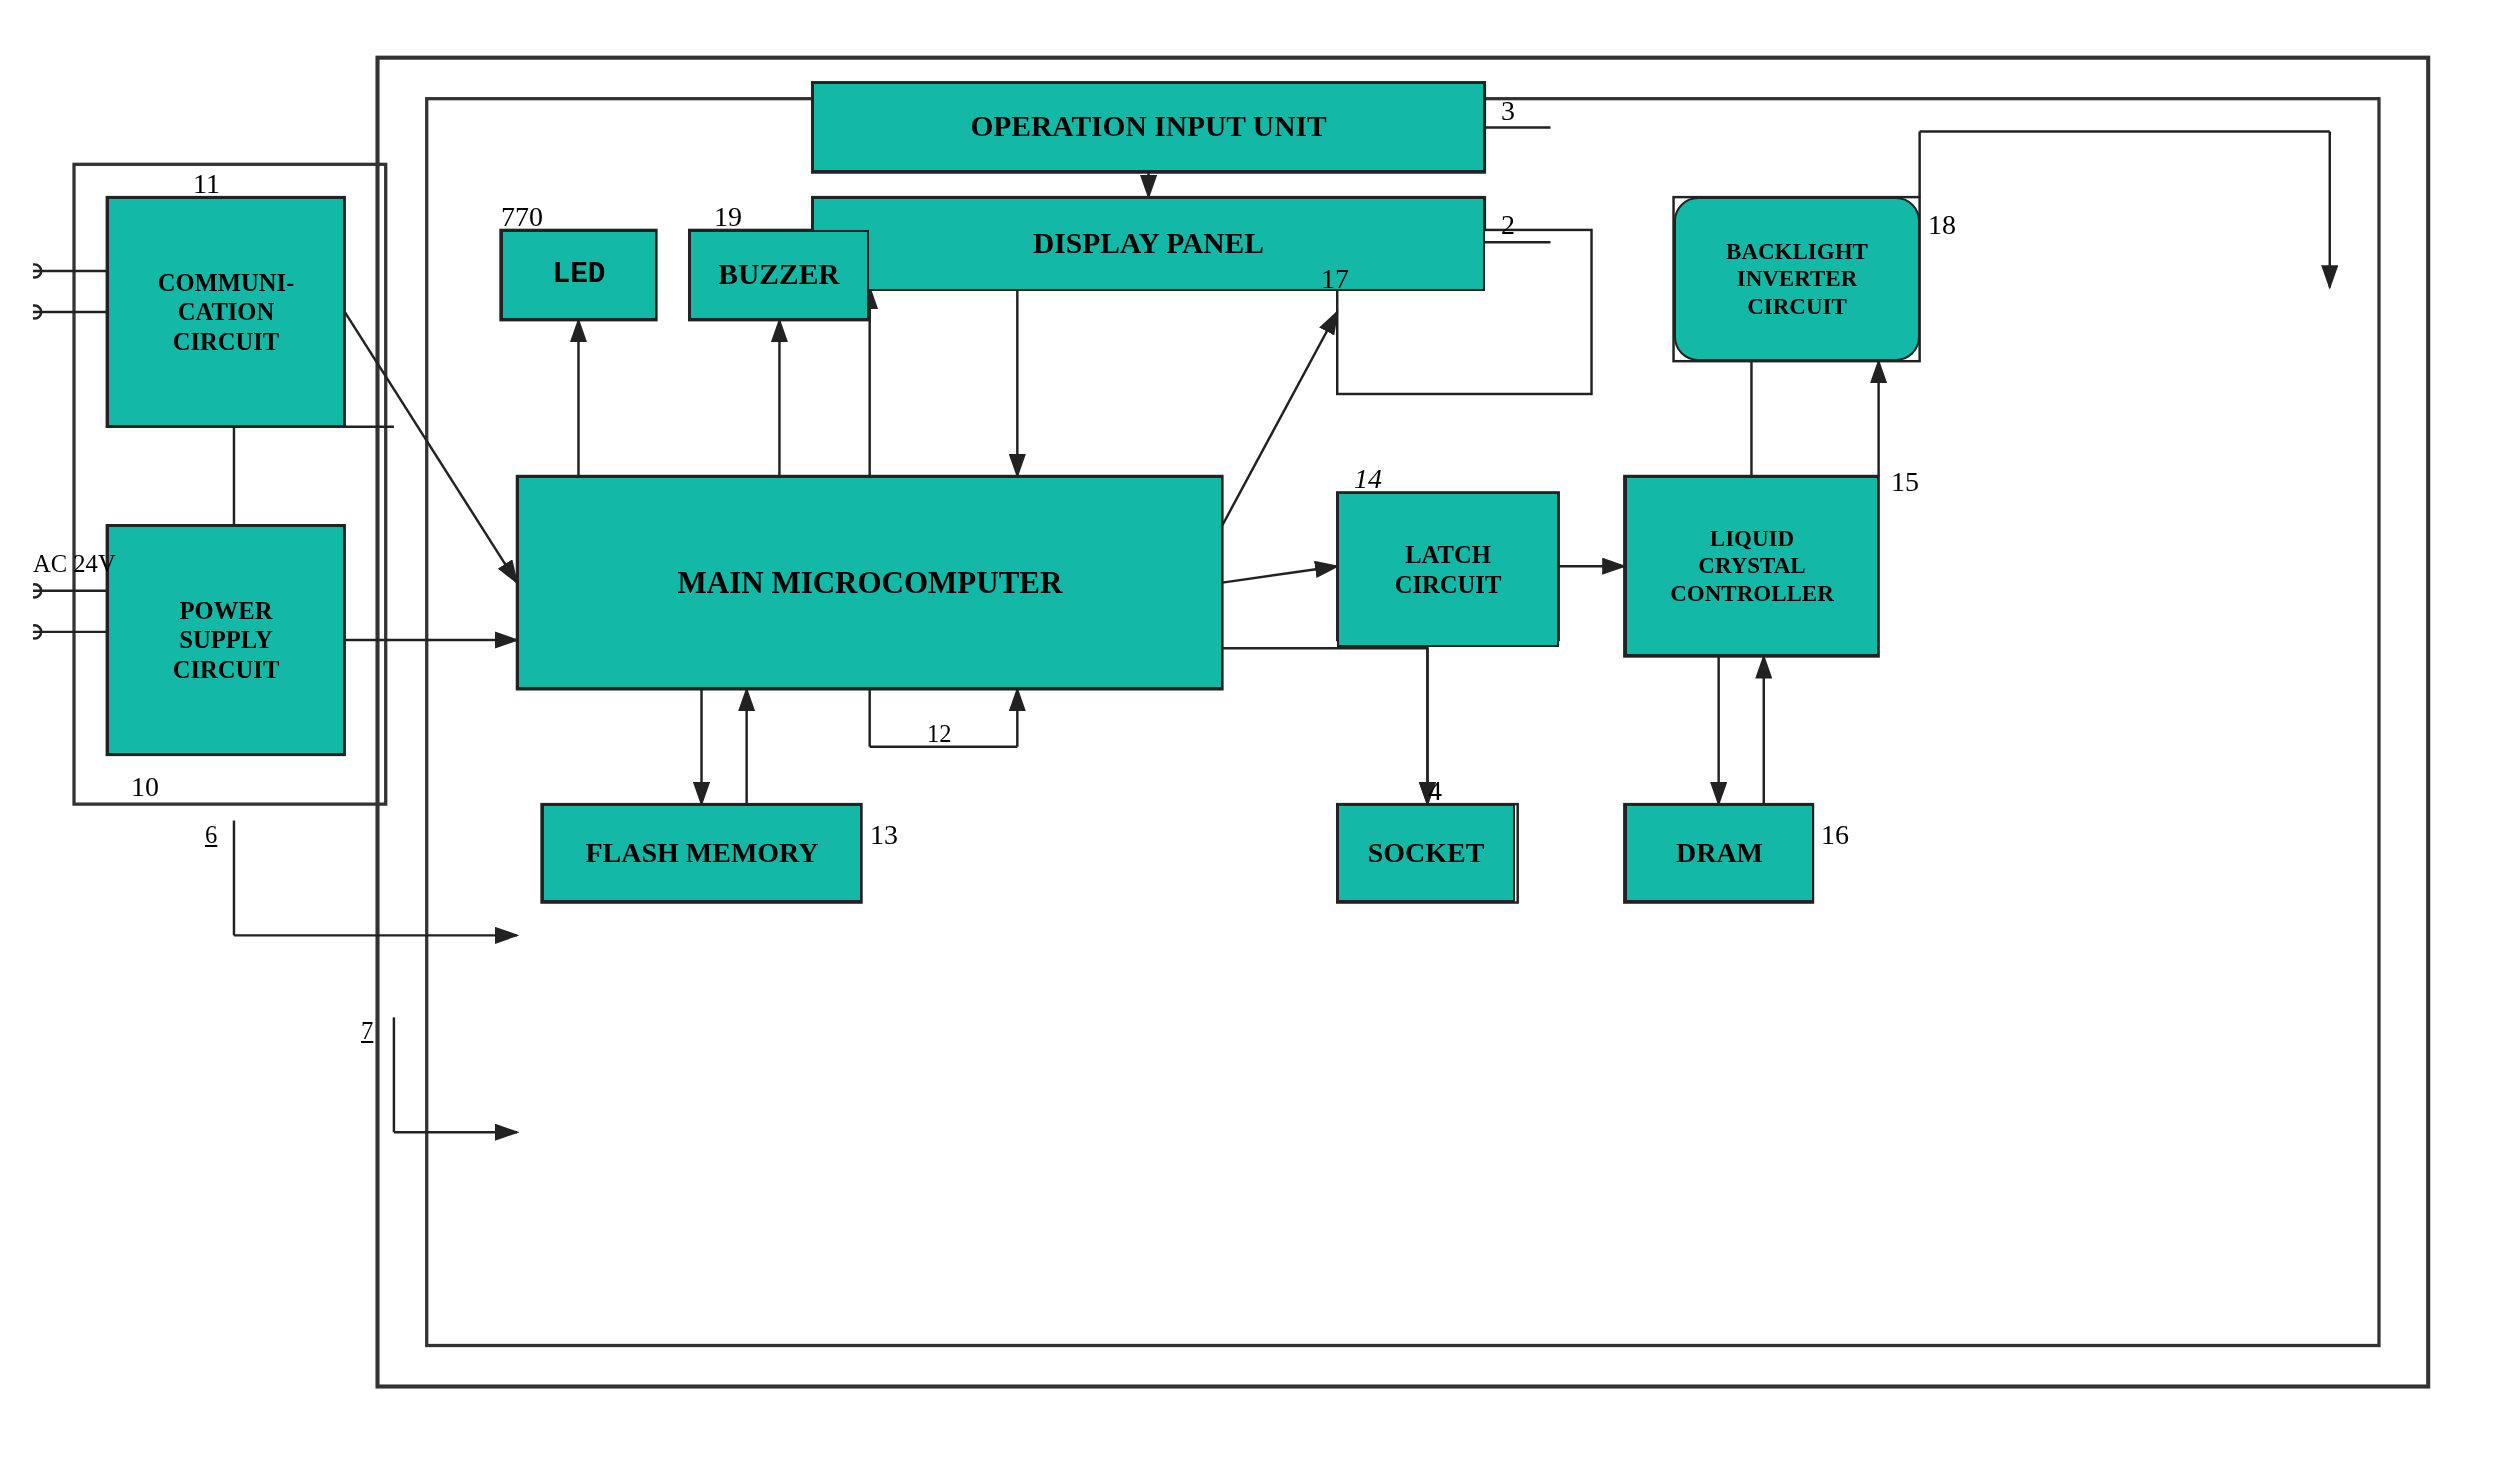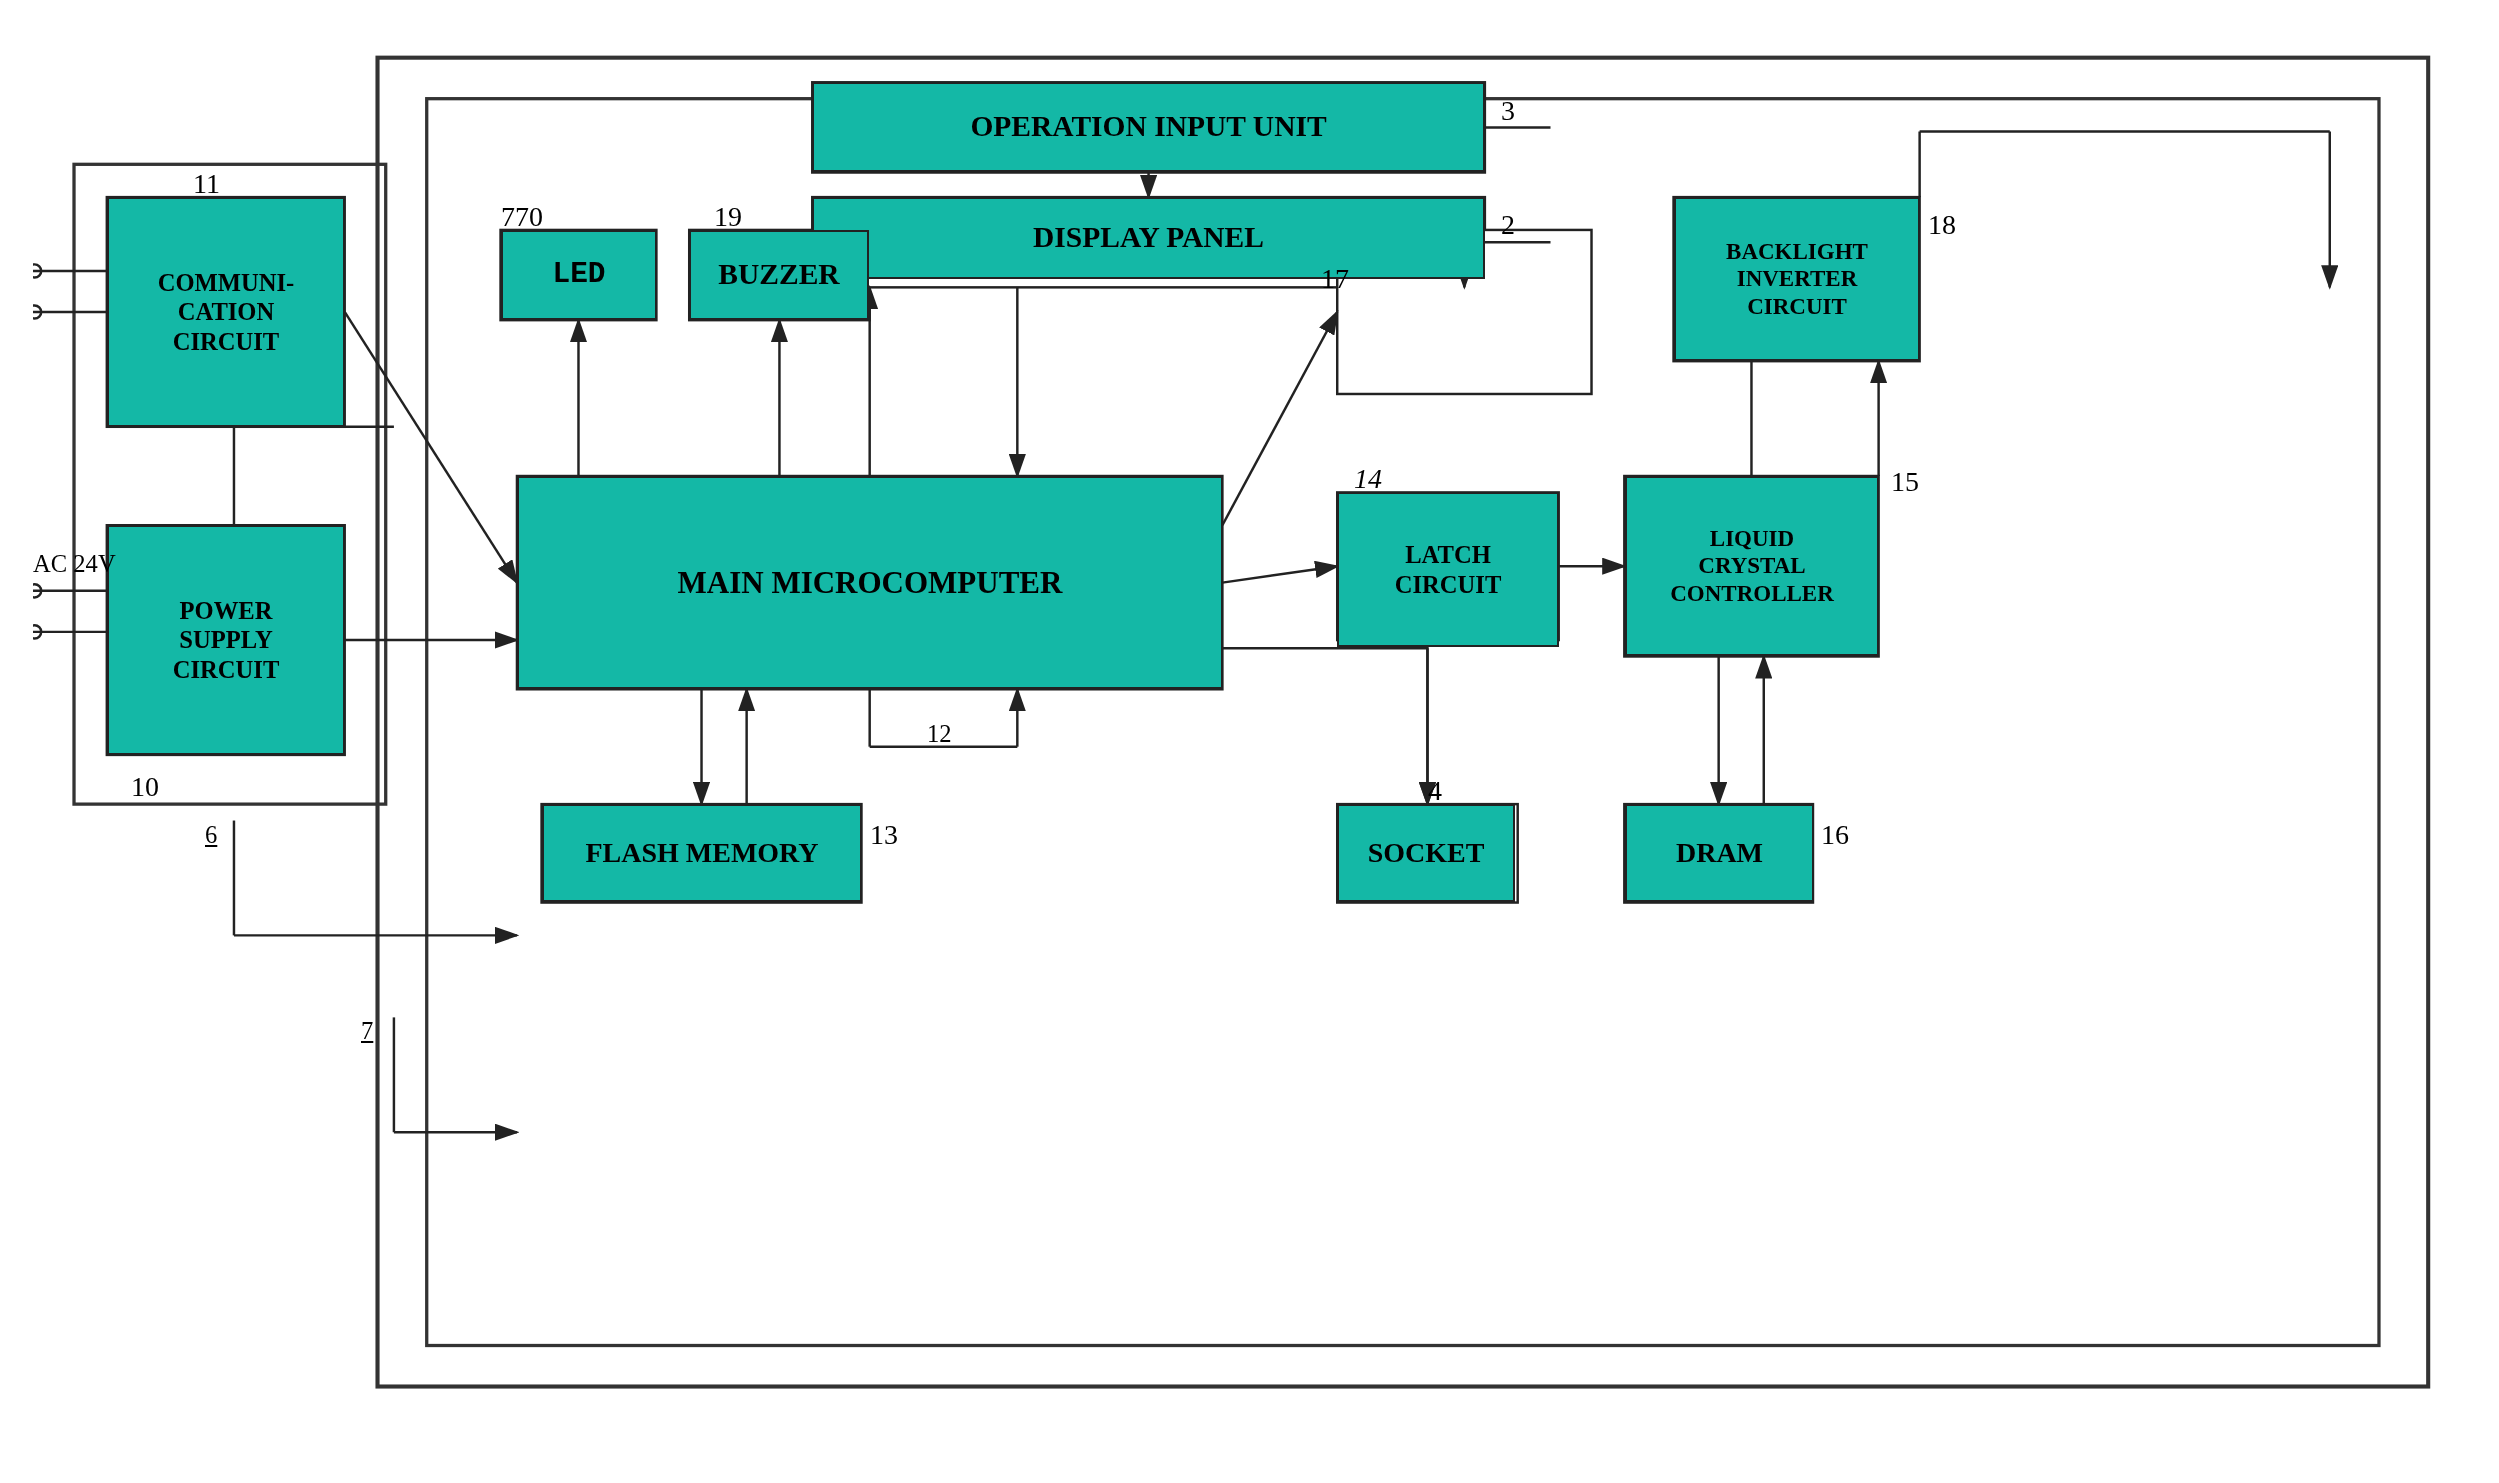--- a/index.html
+++ b/index.html
@@ -178,21 +178,21 @@
     <line x1="1020" y1="870" x2="1200" y2="870" stroke="#222" stroke-width="3"></line>
     <line x1="1200" y1="870" x2="1200" y2="800" stroke="#222" stroke-width="3" marker-end="url(#arrowhead)"></line>
 
   </svg>
 
   <div class="block" style="left:779px; top:49px; width:673px; height:90px; font-size:29.5px;">
     <span>OPERATION INPUT UNIT</span>
   </div>
   <div class="label" style="left:1468px; top:62px;">3</div>
 
-  <div class="block" style="left:779px; top:164px; width:673px; height:82px; font-size:29.5px;">
+  <div class="block" style="left:779px; top:164px; width:673px; height:94px; font-size:29.5px;">
     <span>DISPLAY PANEL</span>
   </div>
   <div class="label" style="left:1468px; top:176px;">2</div>
 
   <div class="block" style="left:74px; top:164px; width:238px; height:230px; font-size:24.6px; white-space:pre-line;">
     <span>COMMUNI-
 CATION
 CIRCUIT</span>
   </div>
   <div class="label" style="left:160px; top:135px;">11</div>
@@ -215,21 +215,21 @@
   </div>
   <div class="label" style="left:468px; top:168px;">770</div>
 
   <div class="block" style="left:656px; top:197px; width:180px; height:90px; font-size:29.5px;">
     <span>BUZZER</span>
   </div>
   <div class="label" style="left:681px; top:168px;">19</div>
 
   <div class="label" style="left:1288px; top:230px;">17</div>
 
-  <div class="block" style="left:1641px; top:164px; width:246px; height:164px; font-size:23px; white-space:pre-line;">
+  <div class="block" style="left:1641px; top:164px; width:246px; height:164px; font-size:23px; white-space:pre-line;border-radius:24px;">
     <span>BACKLIGHT
 INVERTER
 CIRCUIT</span>
   </div>
   <div class="label" style="left:1895px; top:176px;">18</div>
 
   <div class="block" style="left:484px; top:443px; width:706px; height:213px; font-size:31px;">
     <span>MAIN MICROCOMPUTER</span>
   </div>
 

